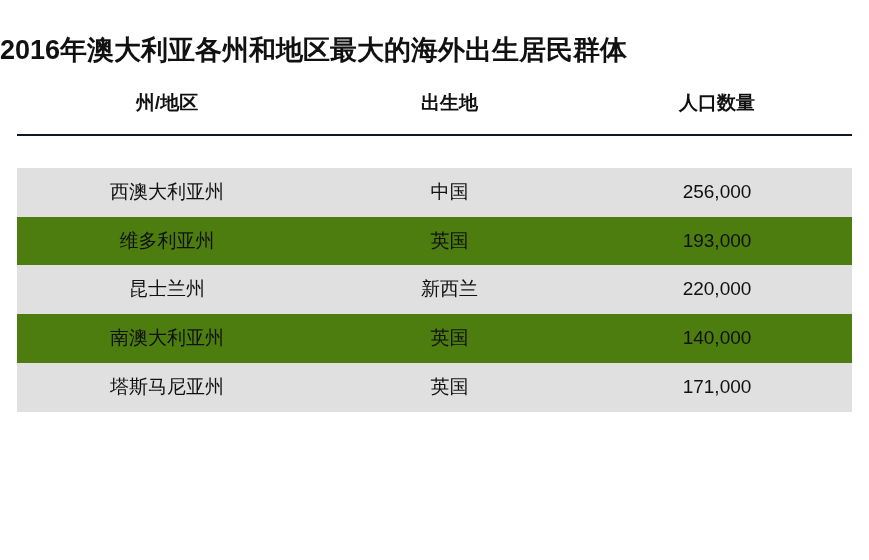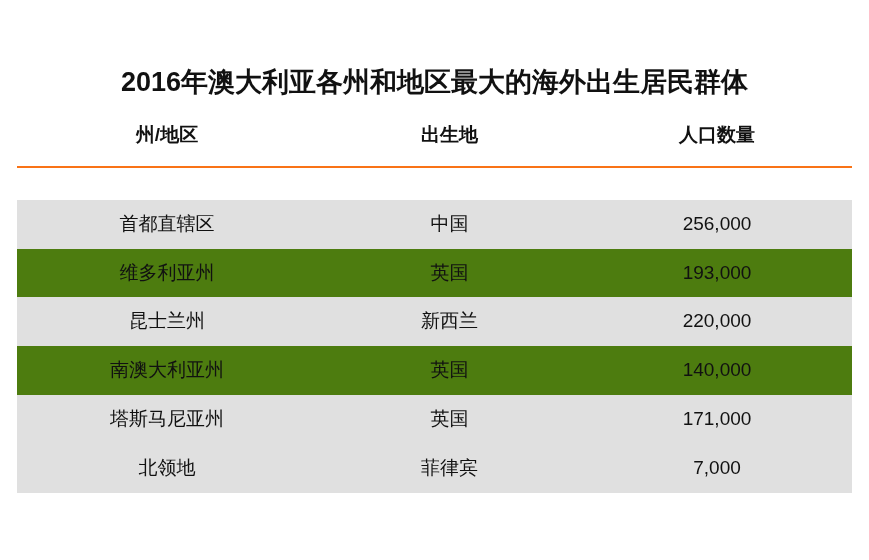--- a/index.html
+++ b/index.html
@@ -18,43 +18,42 @@
     width: 869px;
     height: 560px;
     position: relative;
     box-sizing: border-box;
     padding: 0;
   }
   .title {
     font-size: 27px;
     font-weight: bold;
     color: #111111;
-    text-align: center;
+    text-align: left;
     letter-spacing: 0px;
     padding-top: 34px;
     padding-bottom: 6px;
     line-height: 1.25;
-    margin-top: 32px;
   }
   table.data-table {
     width: 835px;
     margin: 0 auto;
     border-collapse: collapse;
     table-layout: fixed;
   }
   table.data-table th {
     font-size: 19px;
     font-weight: bold;
     color: #111111;
     text-align: center;
     padding: 16px 0 18px 0;
     border: none;
   }
   table.data-table thead tr {
-    border-bottom: 2px solid #f97316;
+    border-bottom: 2px solid #0f172a;
   }
   table.data-table td {
     font-size: 19px;
     font-weight: normal;
     color: #111111;
     text-align: center;
     padding: 13px 0 13px 0;
     border: none;
     line-height: 1.2;
   }
@@ -100,21 +99,21 @@
         <th class="col-pop">人口数量</th>
       </tr>
     </thead>
     <tbody>
       <tr class="spacer-row">
         <td></td>
         <td></td>
         <td></td>
       </tr>
       <tr class="odd">
-        <td class="col-region">首都直辖区</td>
+        <td class="col-region">西澳大利亚州</td>
         <td class="col-birth">中国</td>
         <td class="col-pop">256,000</td>
       </tr>
       <tr class="even">
         <td class="col-region">维多利亚州</td>
         <td class="col-birth">英国</td>
         <td class="col-pop">193,000</td>
       </tr>
       <tr class="odd">
         <td class="col-region">昆士兰州</td>
@@ -124,21 +123,16 @@
       <tr class="even">
         <td class="col-region">南澳大利亚州</td>
         <td class="col-birth">英国</td>
         <td class="col-pop">140,000</td>
       </tr>
       <tr class="odd">
         <td class="col-region">塔斯马尼亚州</td>
         <td class="col-birth">英国</td>
         <td class="col-pop">171,000</td>
       </tr>
-      <tr class="odd">
-        <td class="col-region">北领地</td>
-        <td class="col-birth">菲律宾</td>
-        <td class="col-pop">7,000</td>
-      </tr>
     </tbody>
   </table>
 
 </div>
 
 </body></html>

